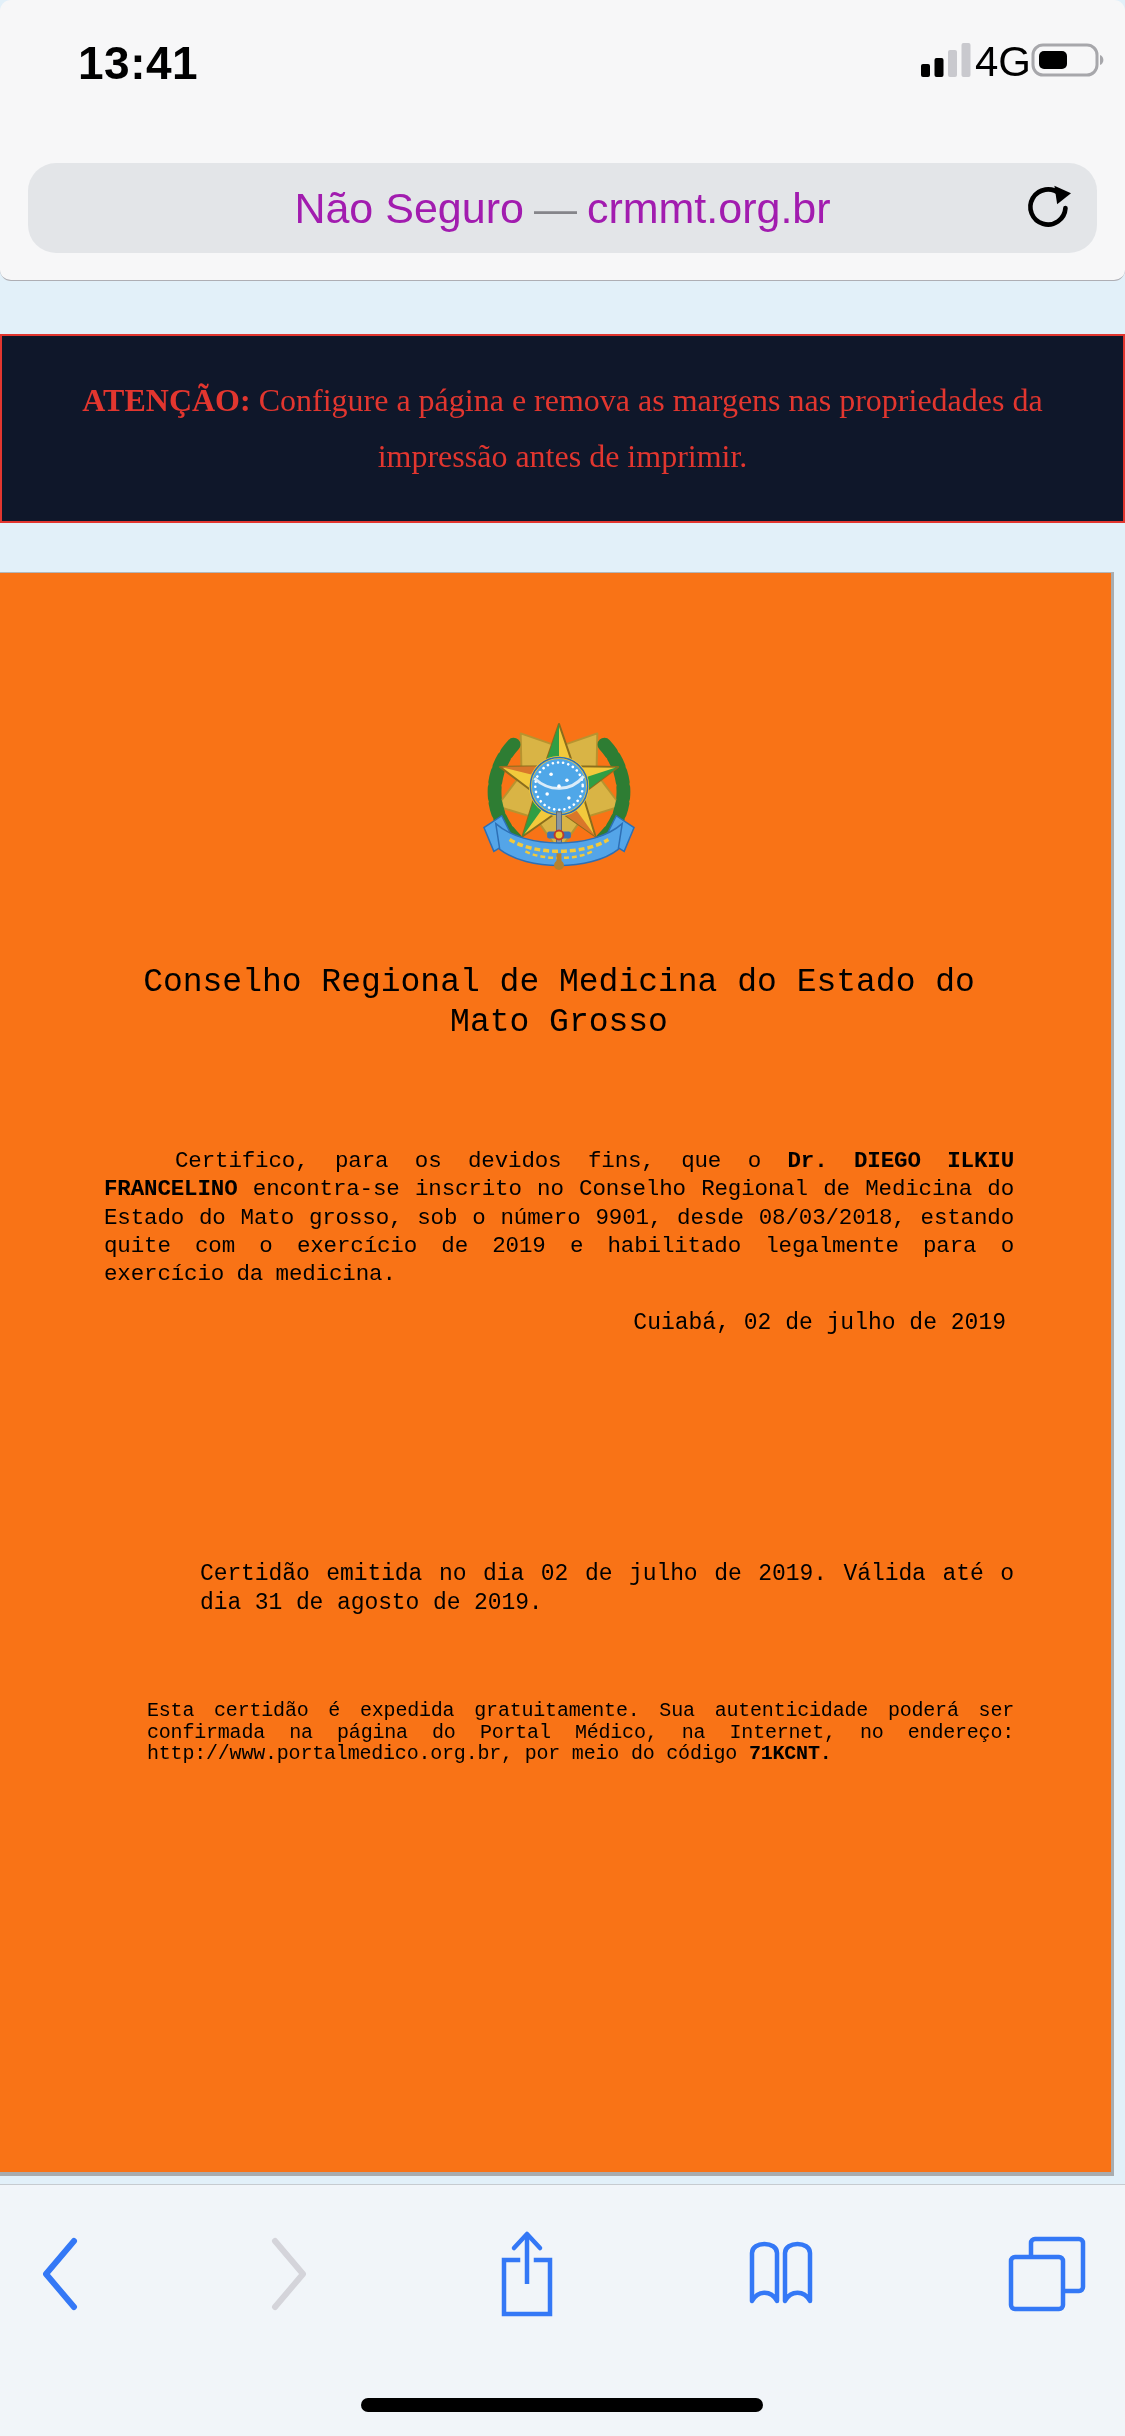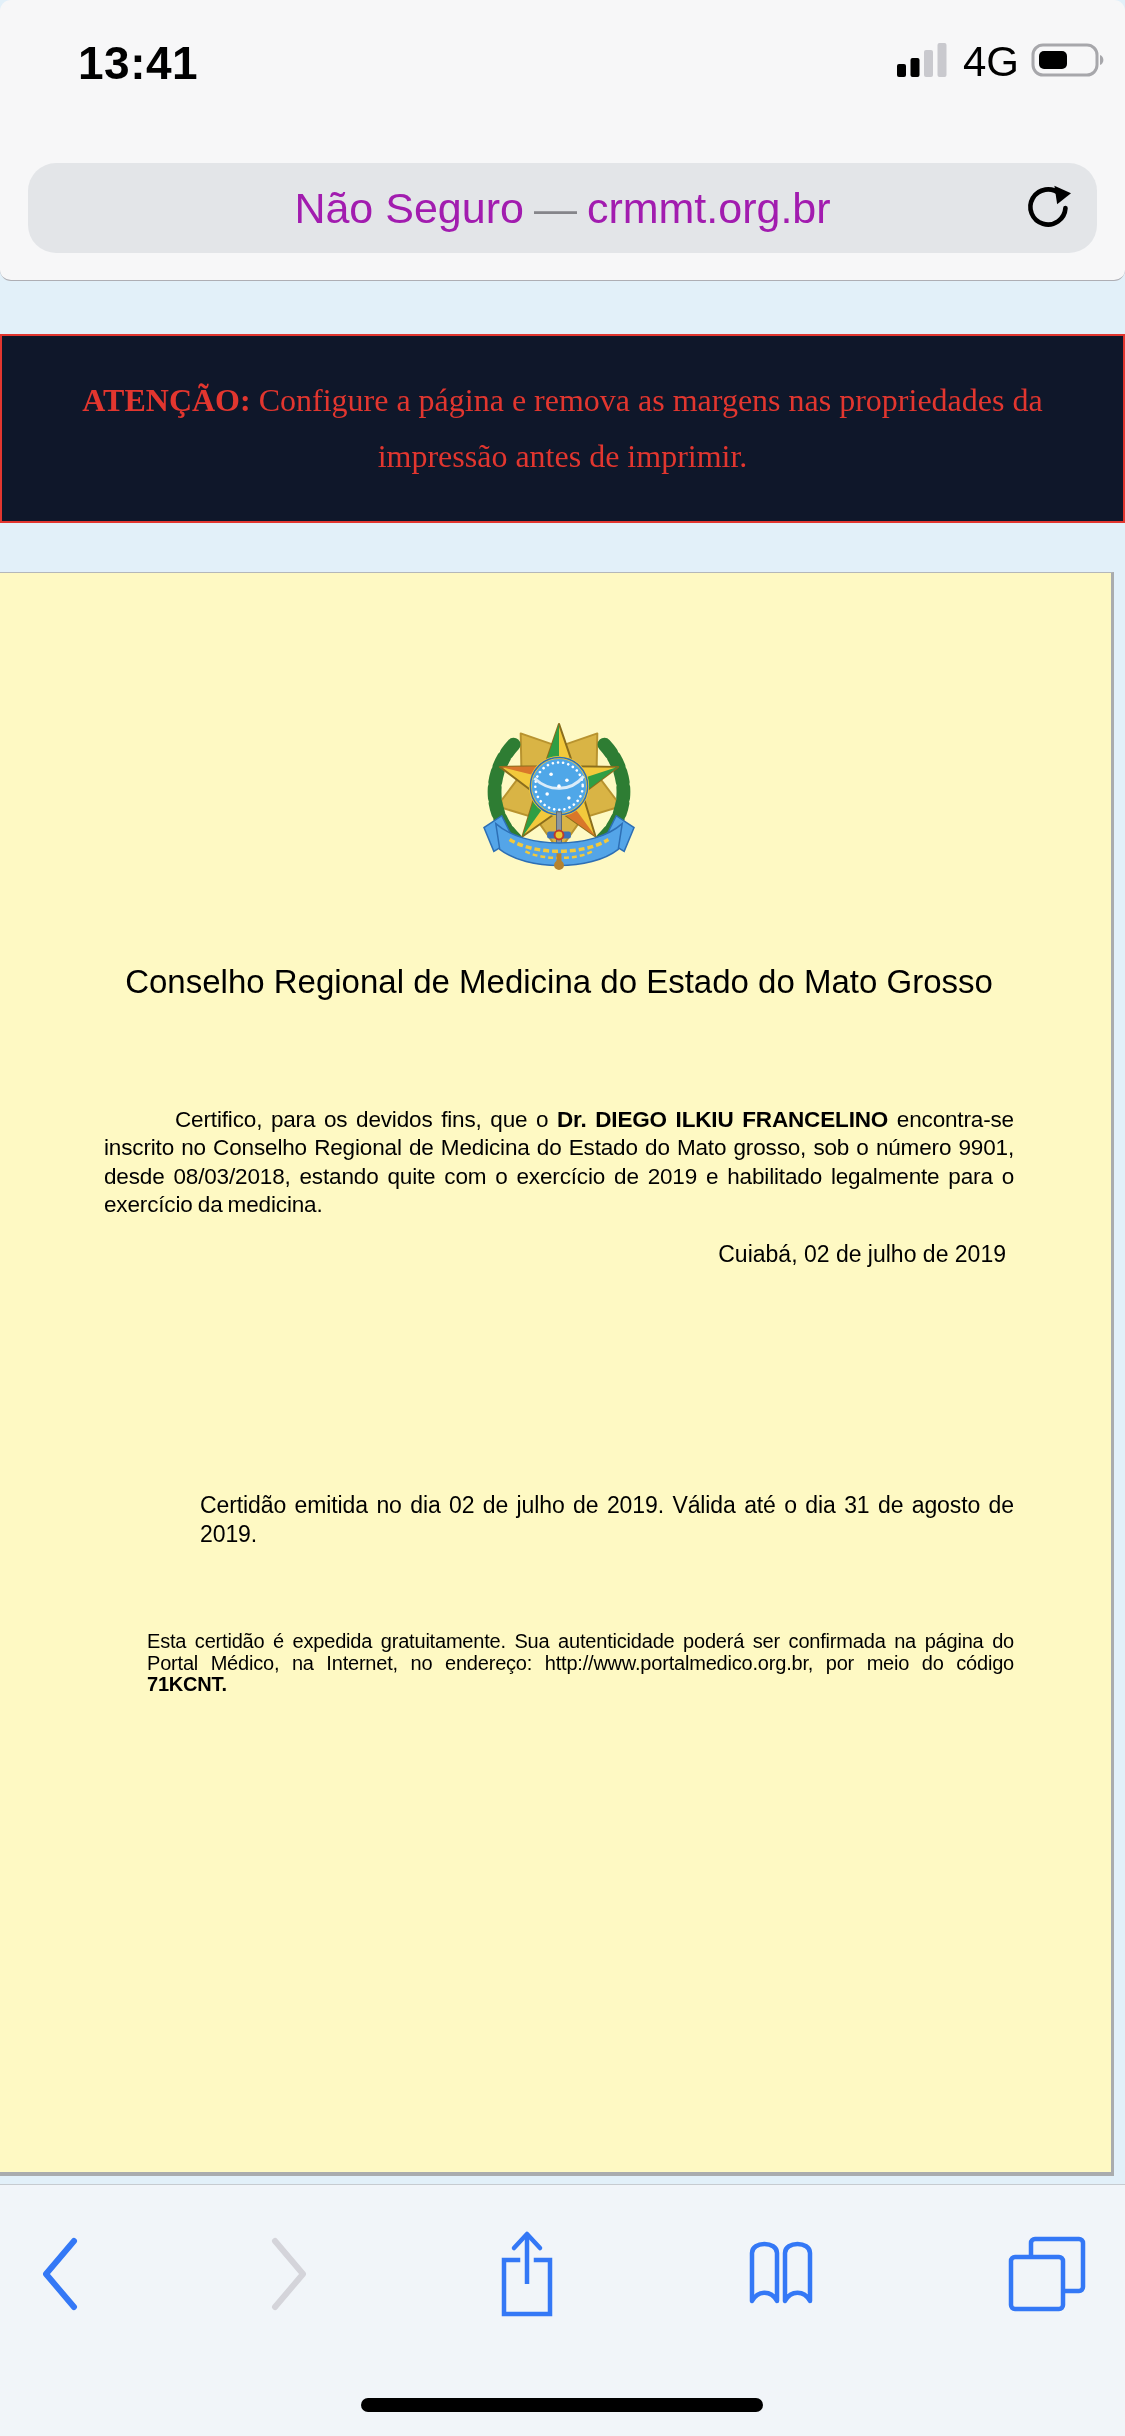--- a/index.html
+++ b/index.html
@@ -3,39 +3,39 @@
 <meta charset="utf-8">
 <style>
   html,body{margin:0;padding:0;background:#000;}
   .screen{position:relative;width:1125px;height:2436px;background:#E2F0F9;overflow:hidden;
           font-family:"Liberation Sans",sans-serif;}
   
   .chrome{position:absolute;top:0;left:0;width:1125px;height:281px;background:#F7F7F8;
           border-bottom:1px solid #AEAEB4;box-sizing:border-box;border-radius:11px;}
   .status-bar{position:absolute;top:36px;left:0;width:100%;height:60px;}
   .time{position:absolute;left:78px;top:0;font-size:46px;font-weight:700;color:#000;letter-spacing:.5px;}
-  .status-right{position:absolute;right:18px;top:2px;display:flex;align-items:center;gap:12px;}
+  .status-right{position:absolute;right:18px;top:2px;display:flex;align-items:center;}
   .net-label{font-size:42px;color:#000;}
   .addr-row{position:absolute;top:163px;left:28px;width:1069px;height:90px;}
   .pill{position:relative;width:100%;height:100%;background:#E3E5E8;border-radius:28px;
         display:flex;align-items:center;justify-content:center;font-size:43px;}
   .pill .sec{color:#a21caf;}
   .pill .dash{color:#85858A;margin:0 10px;}
   .pill .url{color:#a21caf;}
   .reload-btn{position:absolute;right:26px;top:50%;transform:translateY(-50%);background:none;border:none;padding:0;cursor:pointer;line-height:0;}
   
   .content{position:absolute;top:282px;left:0;width:1125px;height:1902px;background:#E2F0F9;}
   .banner{margin-top:52px;border:2px solid #E2362F;background:#0f172a;box-sizing:border-box;
           padding:36px 20px 37px;}
   .banner p{margin:0 auto;max-width:990px;text-align:center;color:#E2362F;
             font-family:"Liberation Serif",serif;font-size:32px;line-height:56px;}
   .banner b{font-weight:700;}
-  .page{margin-top:49px;width:1114px;height:1604px;background:#fef9c3;box-sizing:border-box;
+  .page{margin-top:49px;width:1114px;height:1604px;background:#f97316;box-sizing:border-box;
         border-top:1px solid #B4B7B9;border-right:3px solid #A9ACAE;border-bottom:4px solid #A9ACAE;
-        padding:0 97px 0 104px;font-family:Liberation Sans, sans-serif;color:#000;}
+        padding:0 97px 0 104px;font-family:Liberation Mono, monospace;color:#000;}
   .emblem{width:158px;margin:137px auto 0;}
   .org{margin:76px 0 0;font-size:33px;line-height:40px;text-align:center;}
   .cert-title{margin:18px 0 0;font-size:34px;line-height:42px;font-weight:700;text-align:center;letter-spacing:1px;}
   .body-par{margin:104px 0 0;font-size:22.5px;line-height:28.3px;text-align:justify;text-indent:71px;
             letter-spacing:-.15px;word-spacing:-1px;}
   .body-par b{font-weight:700;}
   .date-line{margin:21px 8px 0 0;font-size:23px;line-height:28px;text-align:right;}
   .emission{margin:223px 0 0 96px;font-size:23px;line-height:29px;text-align:justify;letter-spacing:-.1px;}
   .foot-note{margin:82px 0 0 43px;font-size:20px;line-height:21.5px;text-align:justify;letter-spacing:-.2px;}
   .foot-note b{font-weight:700;}

